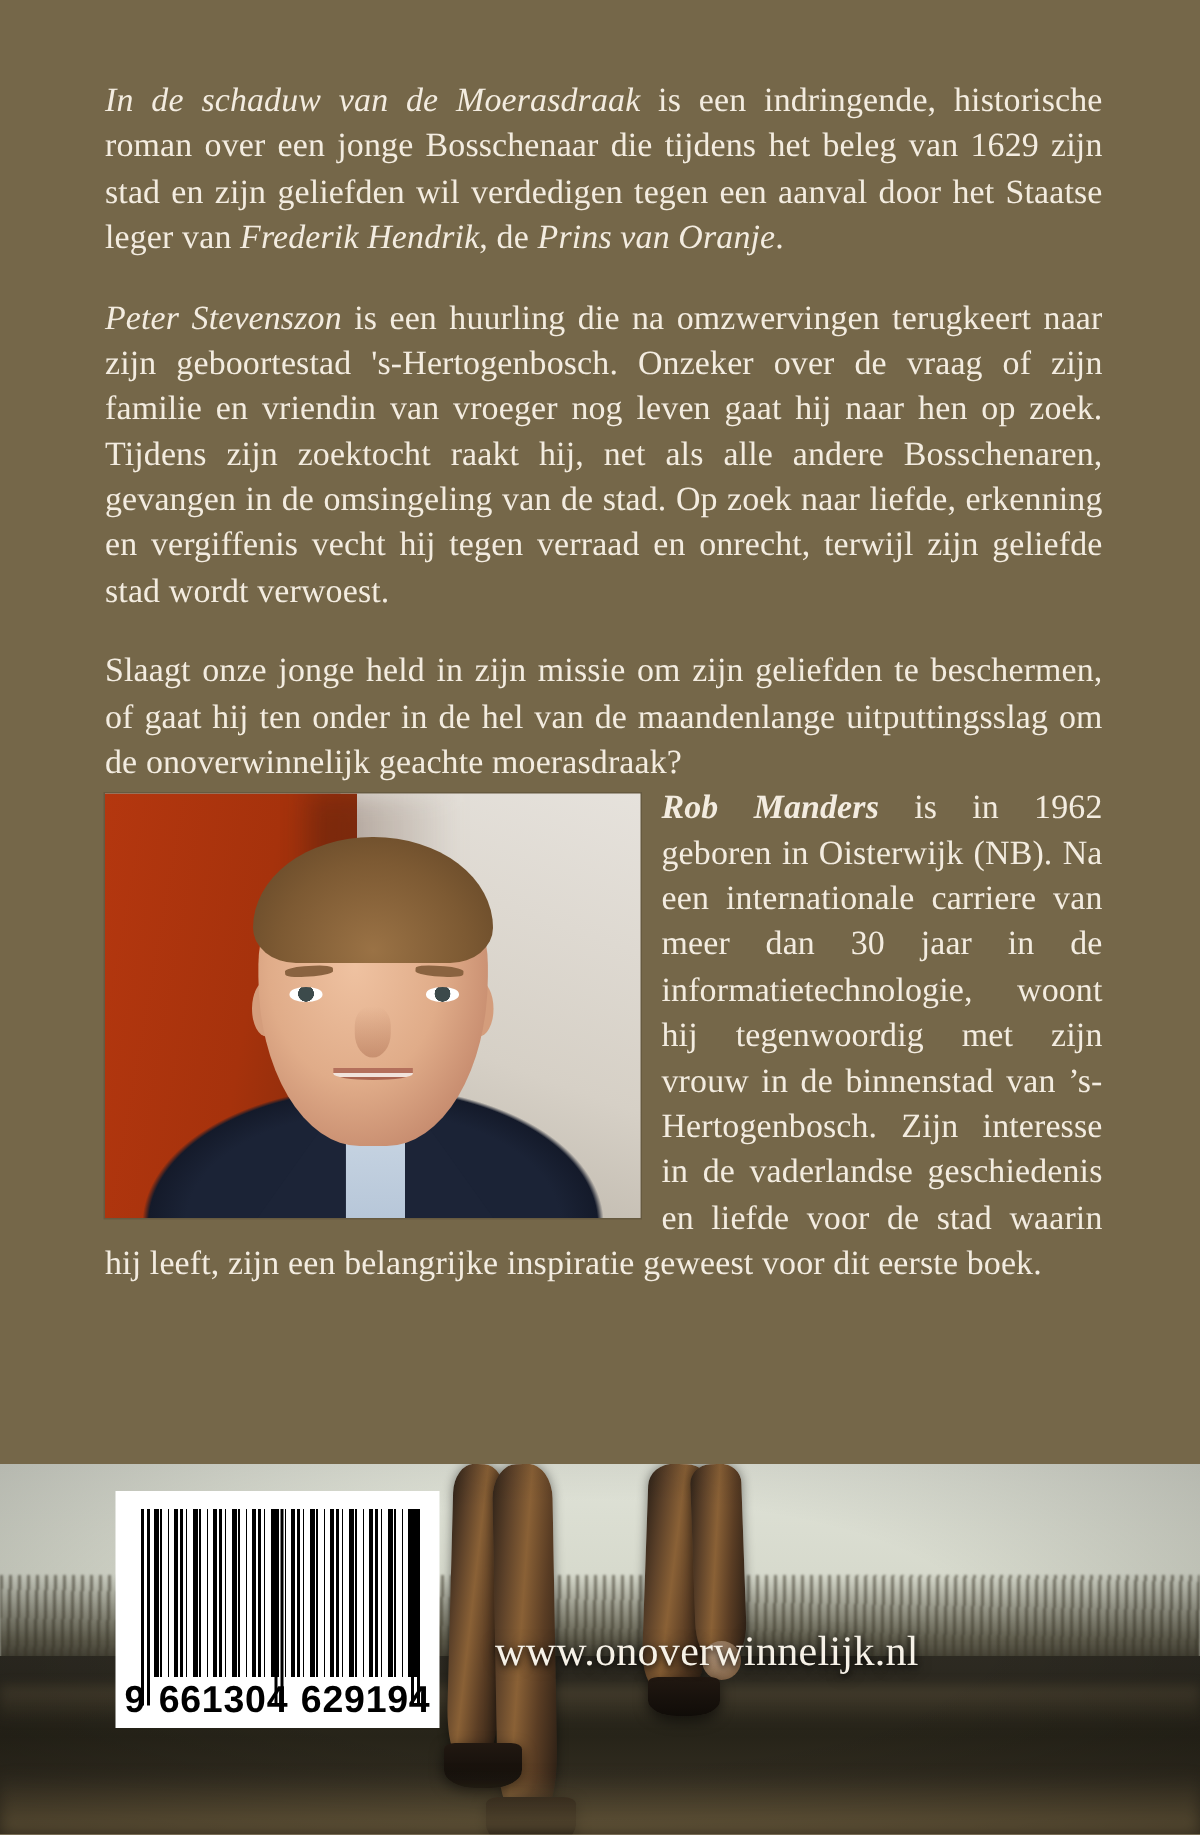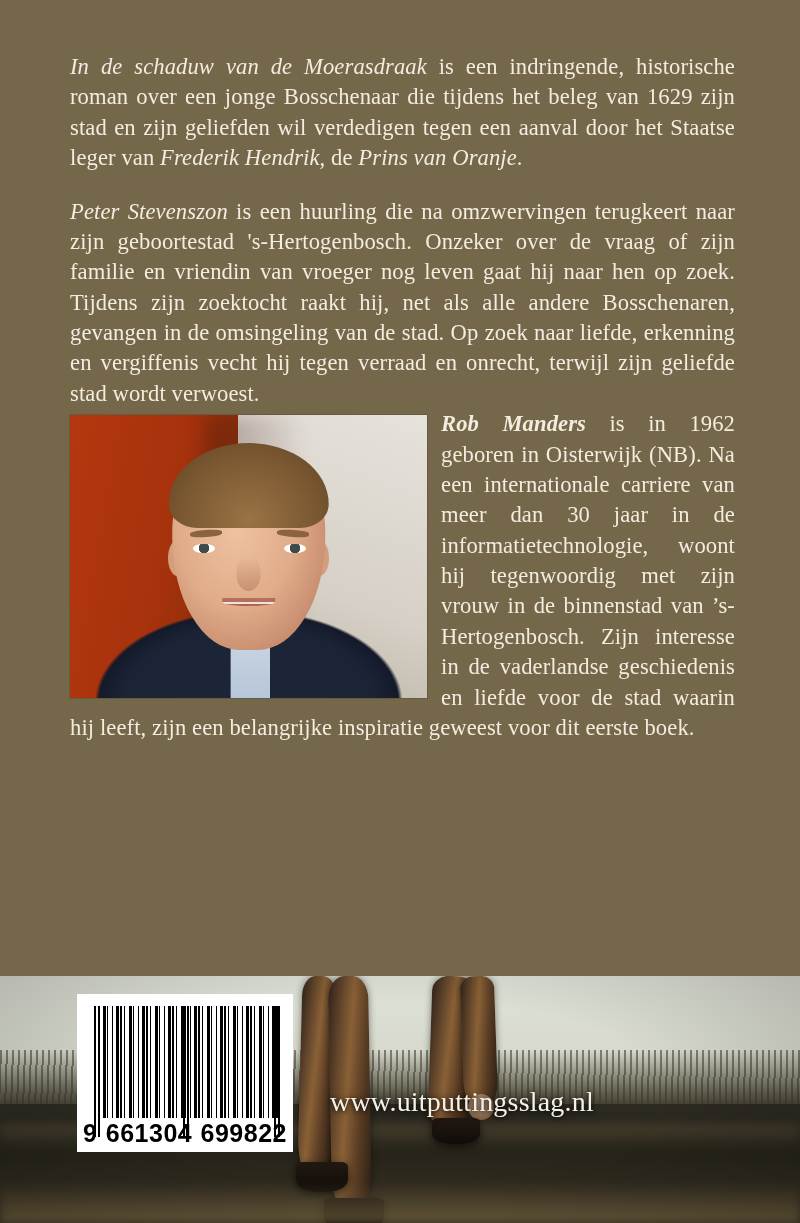--- a/index.html
+++ b/index.html
@@ -255,20 +255,21 @@
 <body>
 
 <div class="cover">
 
   <div class="text-panel">
 
     <p class="blurb"><span class="ttl">In de schaduw van de Moerasdraak</span><span> is een indringende, historische roman over een jonge Bosschenaar die tijdens het beleg van 1629 zijn stad en zijn geliefden wil verdedigen tegen een aanval door het Staatse leger van </span><span class="nm">Frederik Hendrik</span><span>, de </span><span class="nm">Prins van Oranje</span><span>.</span></p>
 
     <p class="blurb"><span class="nm">Peter Stevenszon</span><span> is een huurling die na omzwervingen terugkeert naar zijn geboortestad 's-Hertogenbosch. Onzeker over de vraag of zijn familie en vriendin van vroeger nog leven gaat hij naar hen op zoek. Tijdens zijn zoektocht raakt hij, net als alle andere Bosschenaren, gevangen in de omsingeling van de stad. Op zoek naar liefde, erkenning en vergiffenis vecht hij tegen verraad en onrecht, terwijl zijn geliefde stad wordt verwoest.</span></p>
 
+    <p class="blurb"><span>Slaagt onze jonge held in zijn missie om zijn geliefden te beschermen, of gaat hij ten onder in de hel van de maandenlange uitputtingsslag om de onoverwinnelijk geachte moerasdraak?</span></p>
 
     <div class="author-block">
       <div class="author-photo">
         <div class="ph-bg-wall"></div>
         <div class="ph-bg-orange"></div>
         <div class="ph-bg-shadow"></div>
         <div class="ph-jacket"></div>
         <div class="ph-shirt"></div>
         <div class="ph-collarL"></div>
         <div class="ph-collarR"></div>
@@ -310,21 +311,21 @@
     <div class="barcode-bars"></div>
     <div class="barcode-guard g1"></div>
     <div class="barcode-guard g2"></div>
     <div class="barcode-guard g3"></div>
     <div class="barcode-guard g4"></div>
     <div class="barcode-guard g5"></div>
     <div class="barcode-guard g6"></div>
     <div class="barcode-digits">
       <span>9</span>
       <span>661304</span>
-      <span>699822</span>
+      <span>629194</span>
     </div>
   </div>
 
   <div class="publisher">
-    <div class="pub-url">www.uitputtingsslag.nl</div>
+    <div class="pub-url">www.onoverwinnelijk.nl</div>
   </div>
 
 </div>
 
 </body></html>

